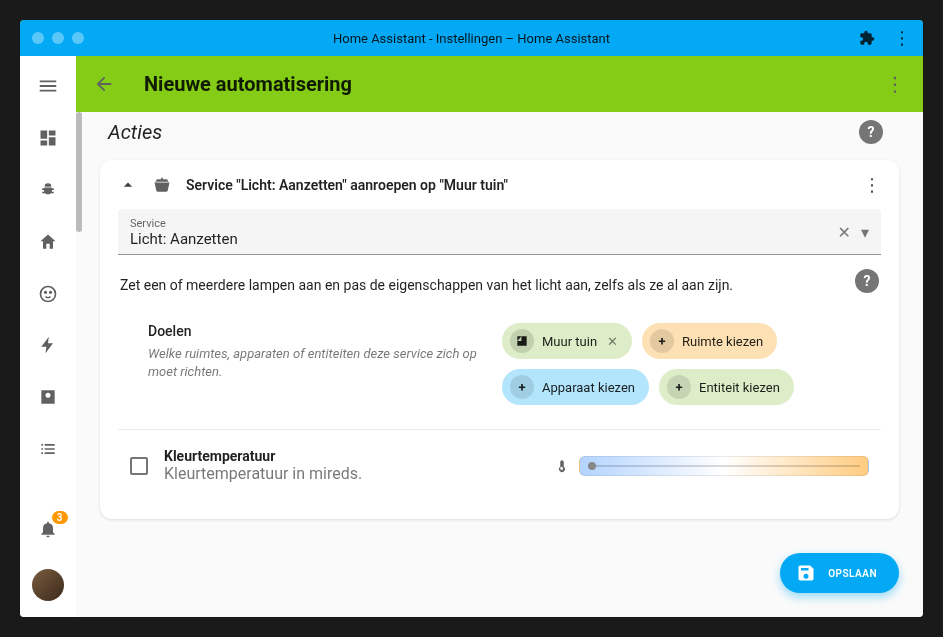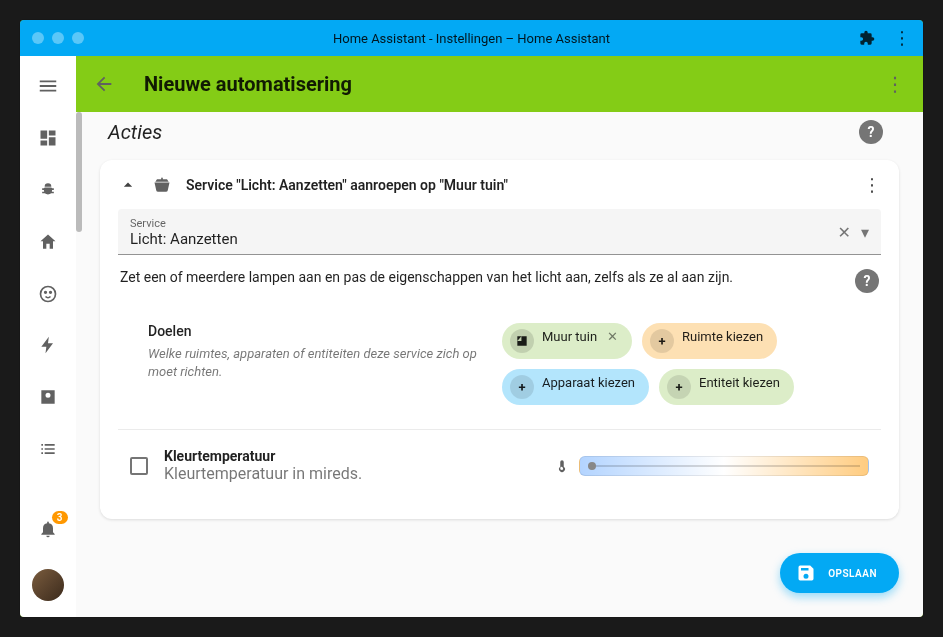--- a/index.html
+++ b/index.html
@@ -33,28 +33,28 @@
 .card-header { display: flex; align-items: center; padding: 14px 18px; gap: 14px; }
 .chevron { font-size: 18px; color: #424242; cursor: pointer; }
 .typeicon { color: #616161; font-size: 18px; }
 .card-title { font-size: 14px; font-weight: 600; color: rgba(0,0,0,.87); flex: 1; }
 .card-body { padding: 0 18px 18px 18px; }
 .service-field { background: #f5f5f5; border-bottom: 1px solid rgba(0,0,0,.4); padding: 8px 12px 6px 12px; display: flex; align-items: center; border-radius: 4px 4px 0 0; }
 .service-field .col { flex: 1; }
 .service-label { font-size: 11px; color: rgba(0,0,0,.6); }
 .service-value { font-size: 15px; color: rgba(0,0,0,.87); }
 .service-ctrls { display: flex; gap: 10px; color: #757575; }
-.desc-row { display: flex; align-items: flex-start; padding: 14px 2px 20px 2px; gap: 20px; }
+.desc-row { display: flex; align-items: flex-end; padding: 14px 2px 20px 2px; gap: 20px; }
 .desc { font-size: 14px; color: rgba(0,0,0,.87); flex: 1; }
 .targets-row { display: flex; padding: 10px 10px 24px 30px; gap: 24px; border-bottom: 1px solid rgba(0,0,0,.08); }
 .targets-left { width: 330px; }
 .targets-left h3 { font-size: 14px; font-weight: 500; color: rgba(0,0,0,.87); margin-bottom: 6px; }
 .targets-left p { font-size: 13px; color: rgba(0,0,0,.54); line-height: 1.4; font-style: italic; }
 .chips { flex: 1; display: flex; flex-wrap: wrap; gap: 10px; align-content: flex-start; }
-.chip { display: inline-flex; align-items: flex-start; gap: 8px; border-radius: 18px; padding: 6px 14px 6px 8px; font-size: 13px; color: rgba(0,0,0,.87); }
+.chip { display: inline-flex; align-items: center; gap: 8px; border-radius: 18px; padding: 6px 14px 6px 8px; font-size: 13px; color: rgba(0,0,0,.87); }
 .chip.area { background: #dcedc8; }
 .chip.area-add { background: #fde0b3; }
 .chip.device-add { background: #b3e5fc; }
 .chip.entity-add { background: #dcedc8; }
 .chip .ci { width: 24px; height: 24px; border-radius: 50%; background: rgba(0,0,0,.12); display: flex; align-items: center; justify-content: center; font-size: 13px; }
 .chip .rm { margin-left: 2px; color: rgba(0,0,0,.5); cursor: pointer; font-size: 13px; }
 .chip.add .ci { background: rgba(0,0,0,.1); font-weight: 700; }
 .prop-row { display: flex; align-items: center; padding: 18px 12px 18px 12px; gap: 16px; }
 .checkbox { width: 18px; height: 18px; border: 2px solid rgba(0,0,0,.54); border-radius: 2px; }
 .prop-text h4 { font-size: 14px; font-weight: 700; color: rgba(0,0,0,.87); }

